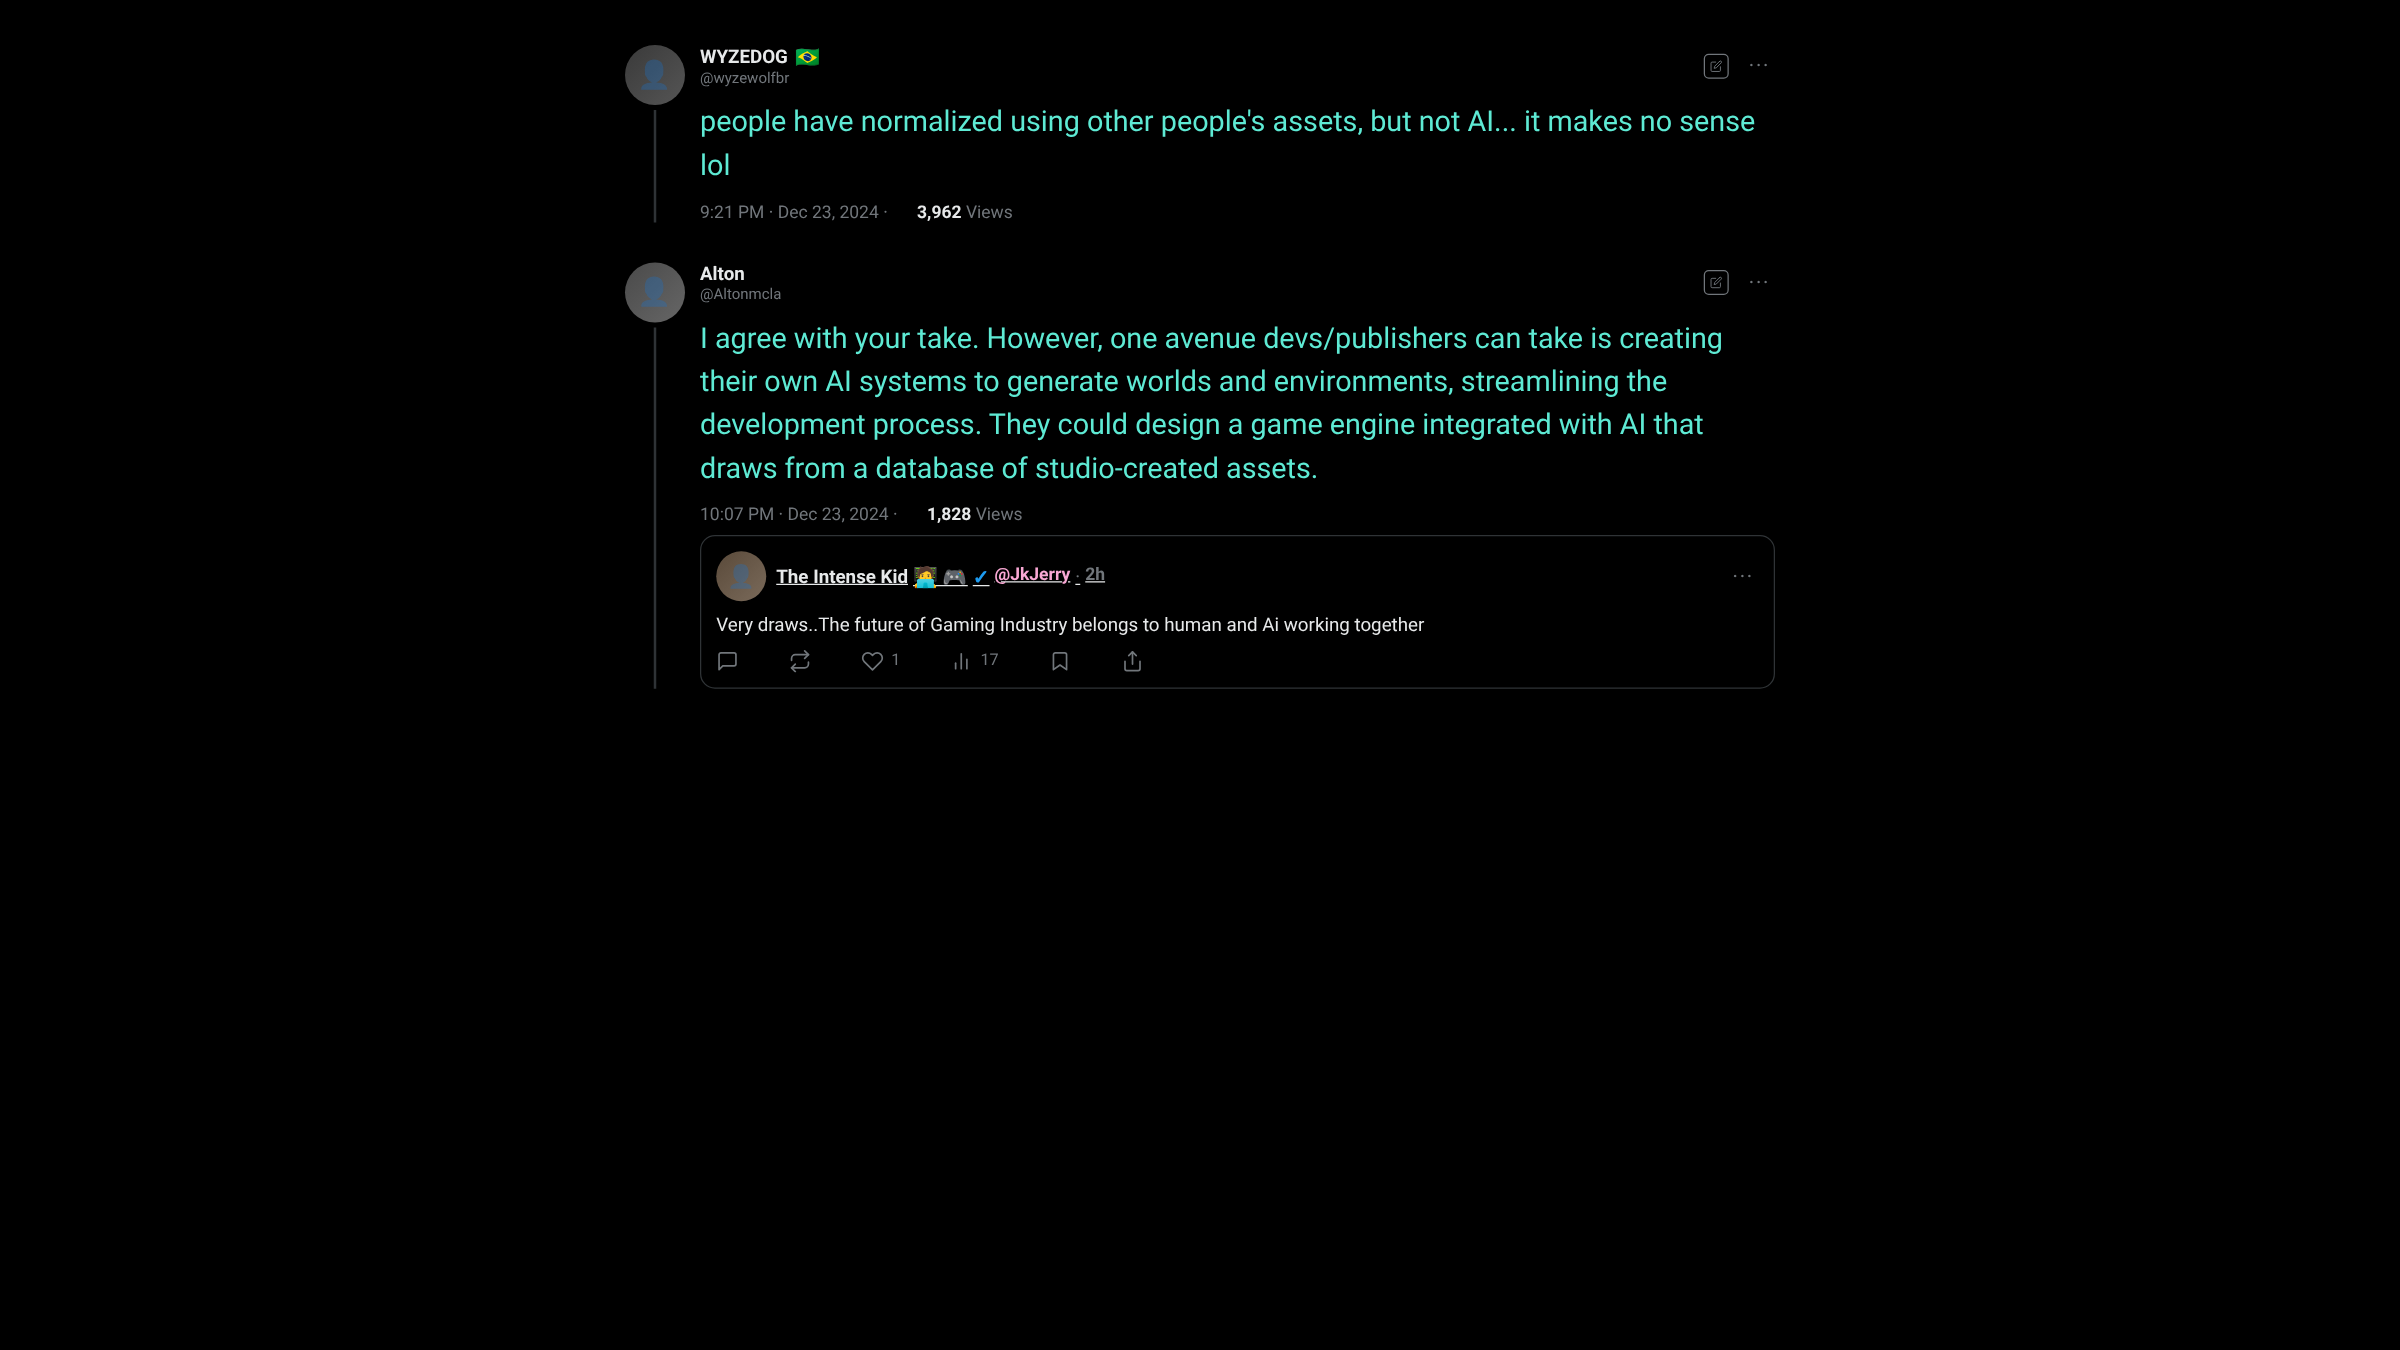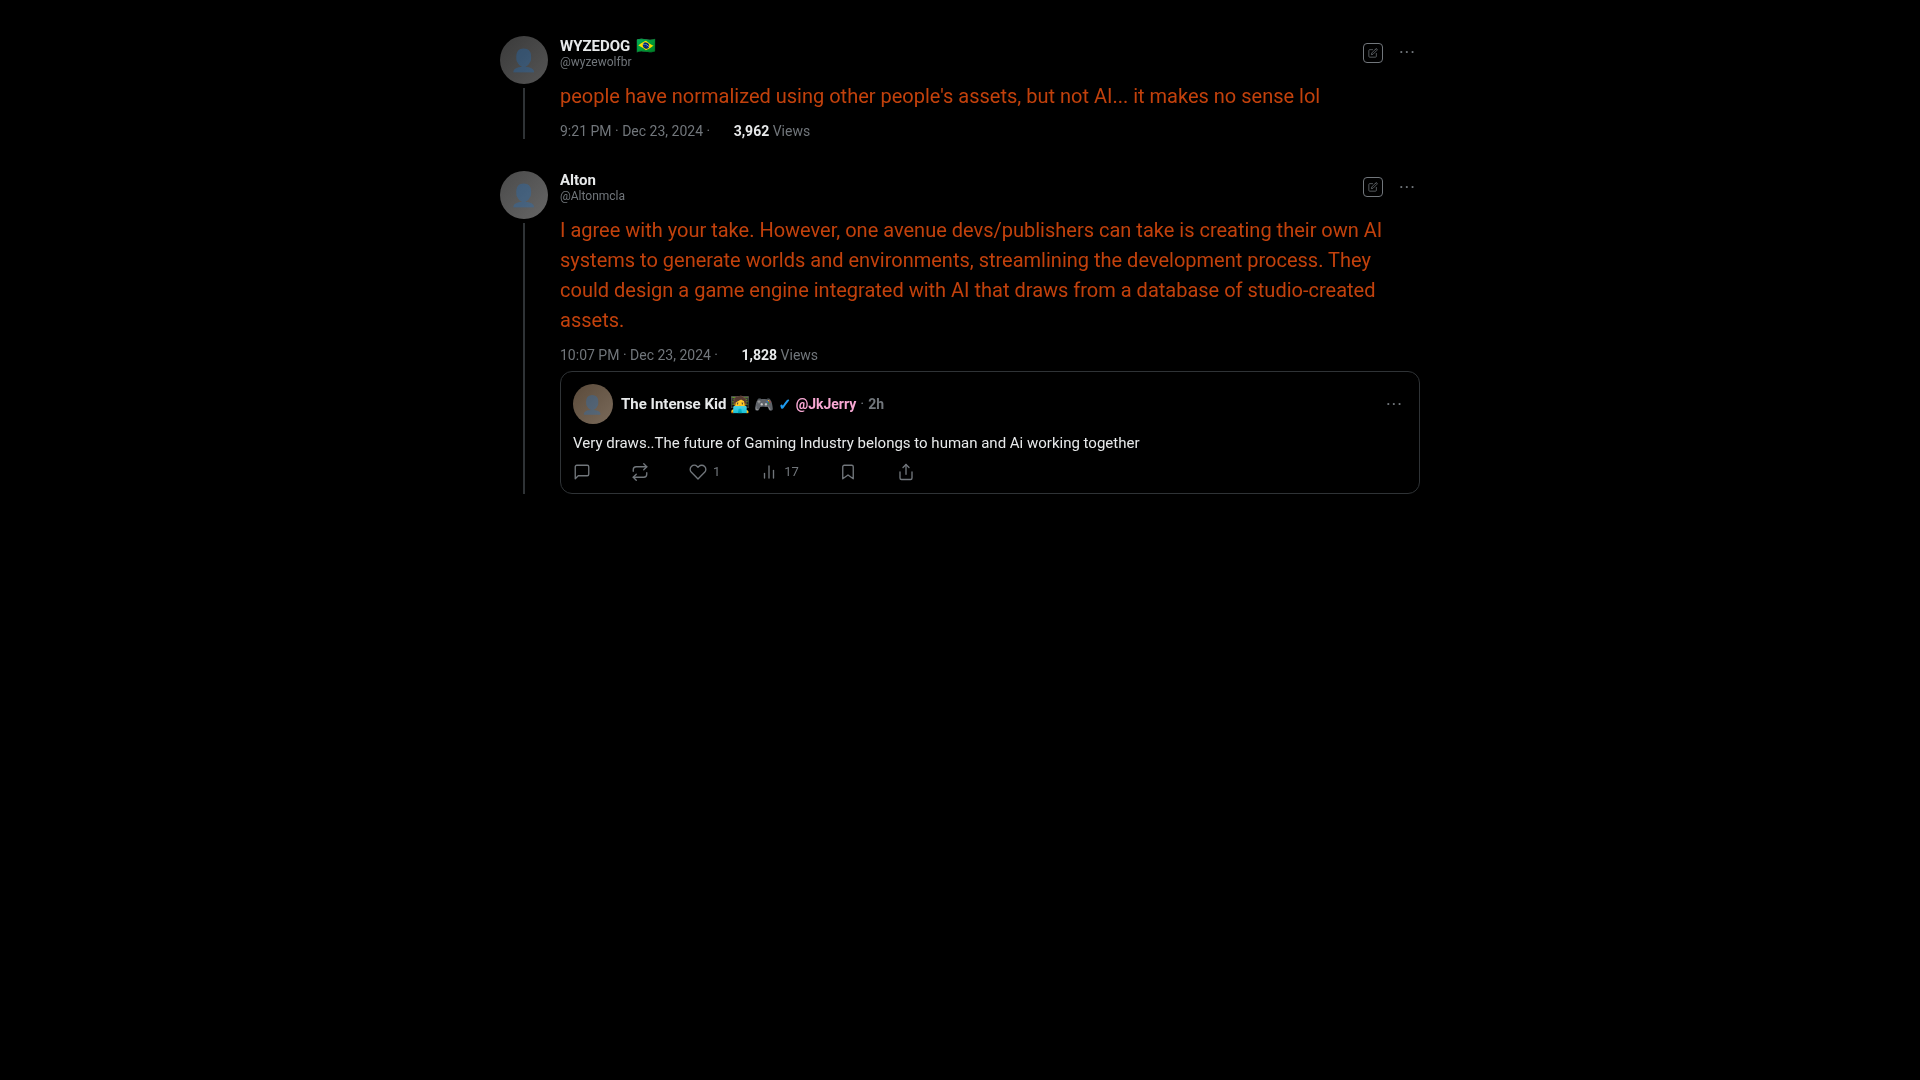--- a/index.html
+++ b/index.html
@@ -52,21 +52,21 @@
     }
     .user-info {
       display: flex;
       flex-direction: column;
     }
     .display-name {
       font-weight: 700;
       font-size: 15px;
       color: #e7e9ea;
       display: flex;
-      align-items: center;
+      align-items: flex-start;
       gap: 6px;
     }
     .username {
       font-size: 12px;
       color: #71767b;
     }
     .tweet-actions-top {
       display: flex;
       align-items: center;
       gap: 12px;
@@ -85,23 +85,23 @@
       width: 20px;
       height: 20px;
       border: 1.5px solid #71767b;
       border-radius: 4px;
       display: flex;
       align-items: center;
       justify-content: center;
       font-size: 12px;
     }
     .tweet-body {
-      font-size: 20px;
+      font-size: 23px;
       line-height: 1.5;
-      color: #c2410c;
+      color: #5eead4;
       margin: 12px 0;
     }
     .tweet-meta {
       font-size: 14px;
       color: #71767b;
       margin-top: 8px;
     }
     .tweet-meta strong {
       color: #e7e9ea;
       font-weight: 700;
@@ -131,23 +131,24 @@
       border-radius: 50%;
       background: #444;
       overflow: hidden;
       flex-shrink: 0;
     }
     .reply-name {
       font-weight: 700;
       font-size: 15px;
       color: #e7e9ea;
       display: flex;
-      align-items: center;
+      align-items: flex-start;
       gap: 4px;
       flex-wrap: wrap;
+      text-decoration: underline;
     }
     .reply-handle {
       font-size: 14px;
       color: #f9a8d4;
     }
     .reply-time {
       font-size: 14px;
       color: #71767b;
     }
     .reply-body {

